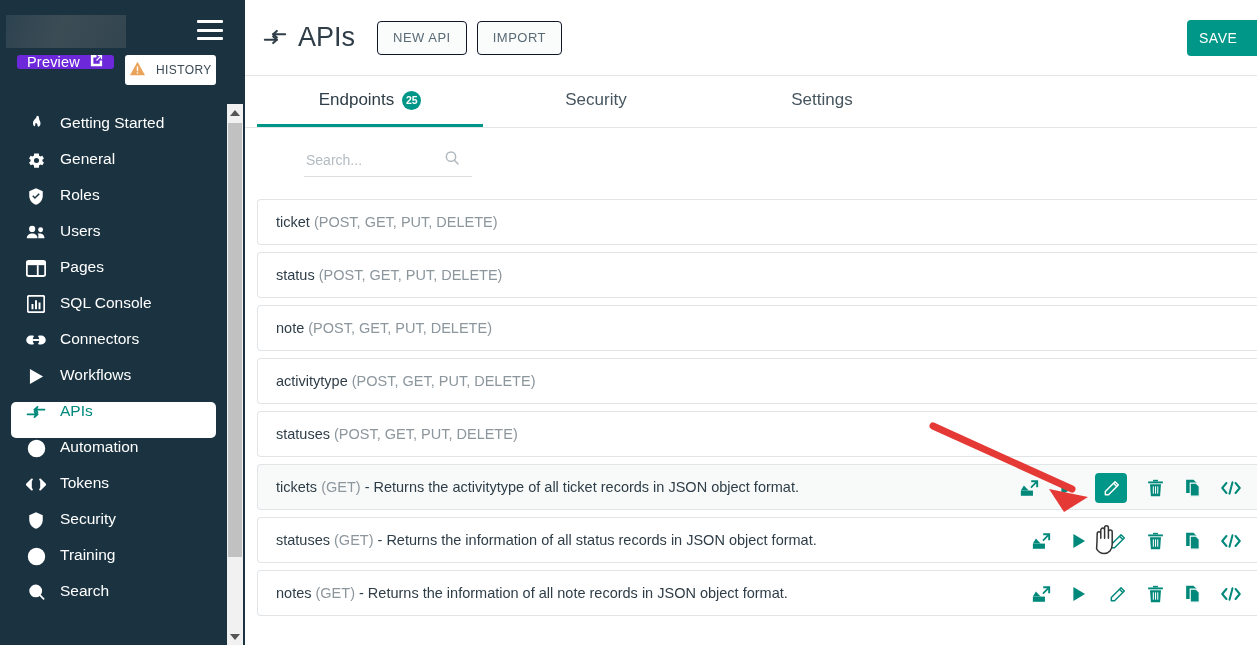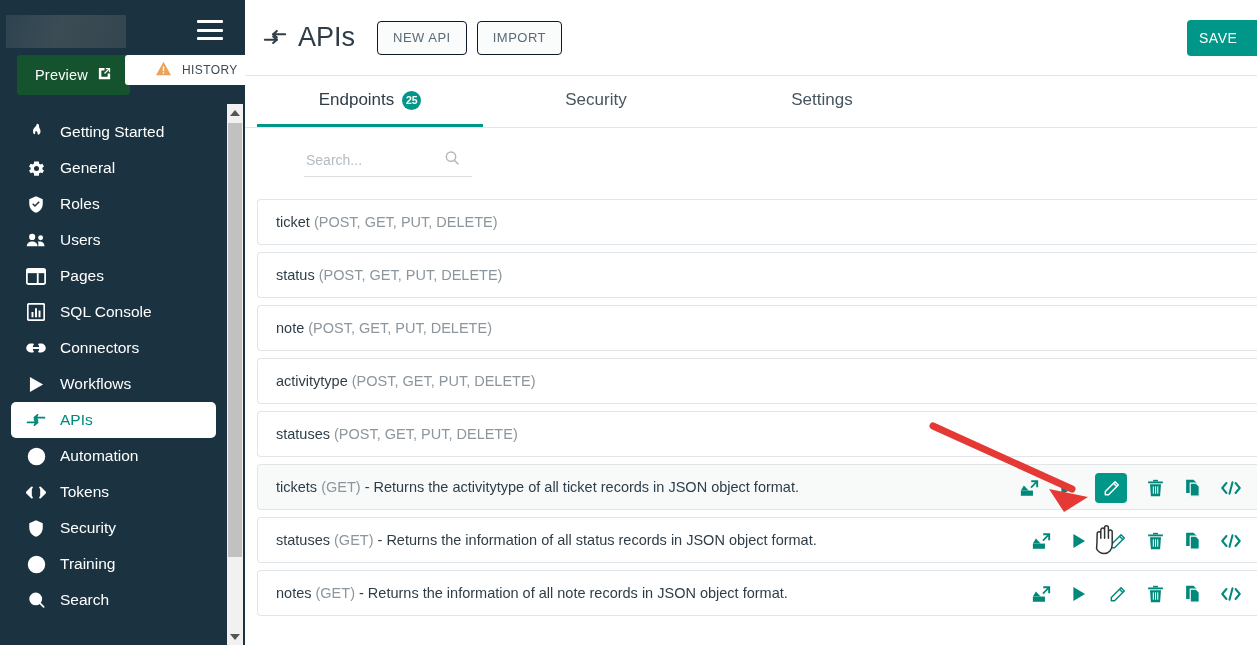--- a/index.html
+++ b/index.html
@@ -28,45 +28,45 @@
   .hamburger {
     position: absolute; right: 22px; top: 20px;
     width: 26px; height: 20px;
     display: flex; flex-direction: column; justify-content: space-between;
     cursor: pointer;
   }
   .hamburger span { display: block; height: 3px; background: #ffffff; border-radius: 1px; }
 
   .preview-btn {
     position: absolute; left: 17px; top: 55px;
-    height: 40px; padding: 0 18px;
-    background: #14532d; color: #ffffff;
+    height: 14px; padding: 0 10px;
+    background: #6d28d9; color: #ffffff;
     border: none; border-radius: 3px;
     font-size: 14.5px; letter-spacing: .2px;
     display: flex; align-items: center; gap: 9px;
     cursor: pointer; font-family: inherit;
   }
   .history-btn {
     position: absolute; left: 125px; top: 55px;
-    height: 30px; padding: 0 30px;
+    height: 30px; padding: 0 4px;
     background: #ffffff; color: #3b4a54;
     border: none; border-radius: 3px;
     font-size: 12px; letter-spacing: .4px;
     display: flex; align-items: center; gap: 10px;
     cursor: pointer; font-family: inherit;
   }
 
   .nav {
     position: absolute; top: 104px; left: 0;
     width: 227px; height: 541px;
     overflow: hidden;
   }
   .nav-inner { padding-top: 10px; }
   .nav-item {
-    display: flex; align-items: center;
+    display: flex; 
     height: 36px; margin: 0 11px 0 11px;
     padding-left: 15px;
     color: #ffffff; font-size: 15.5px;
     cursor: pointer; border-radius: 5px;
     gap: 14px;
   }
   .nav-item .ic {
     width: 20px; height: 20px;
     display: flex; align-items: center; justify-content: center;
     flex: 0 0 20px;

